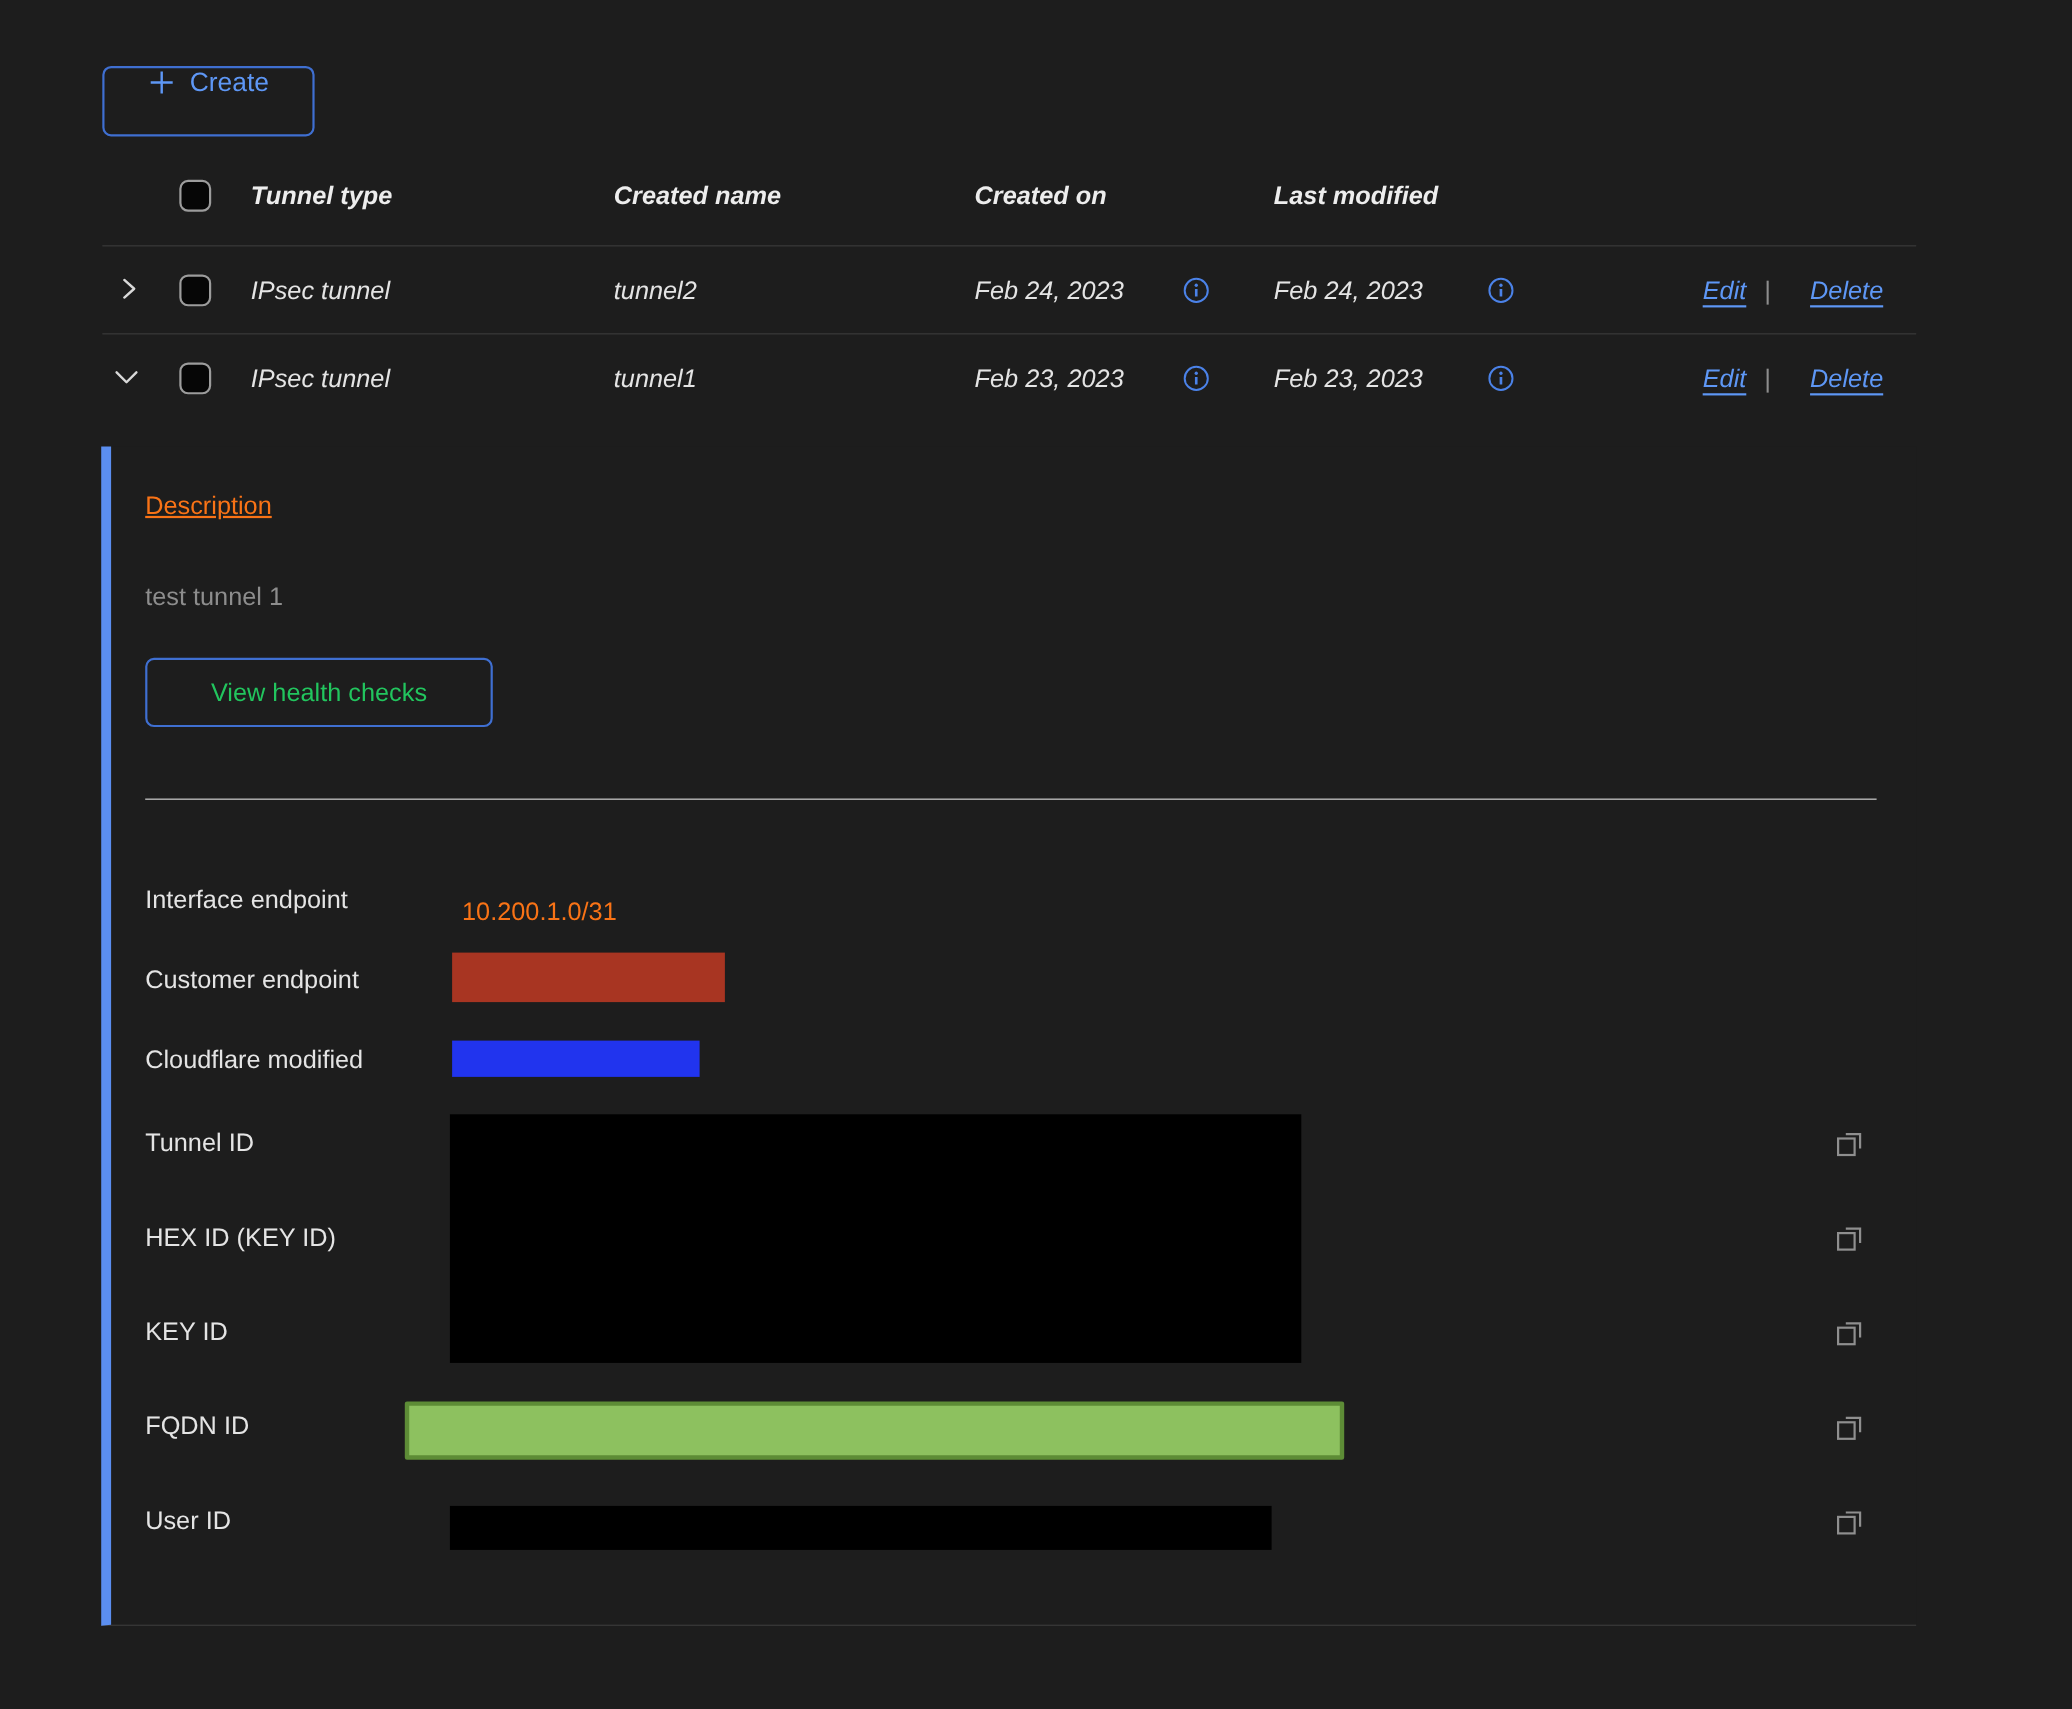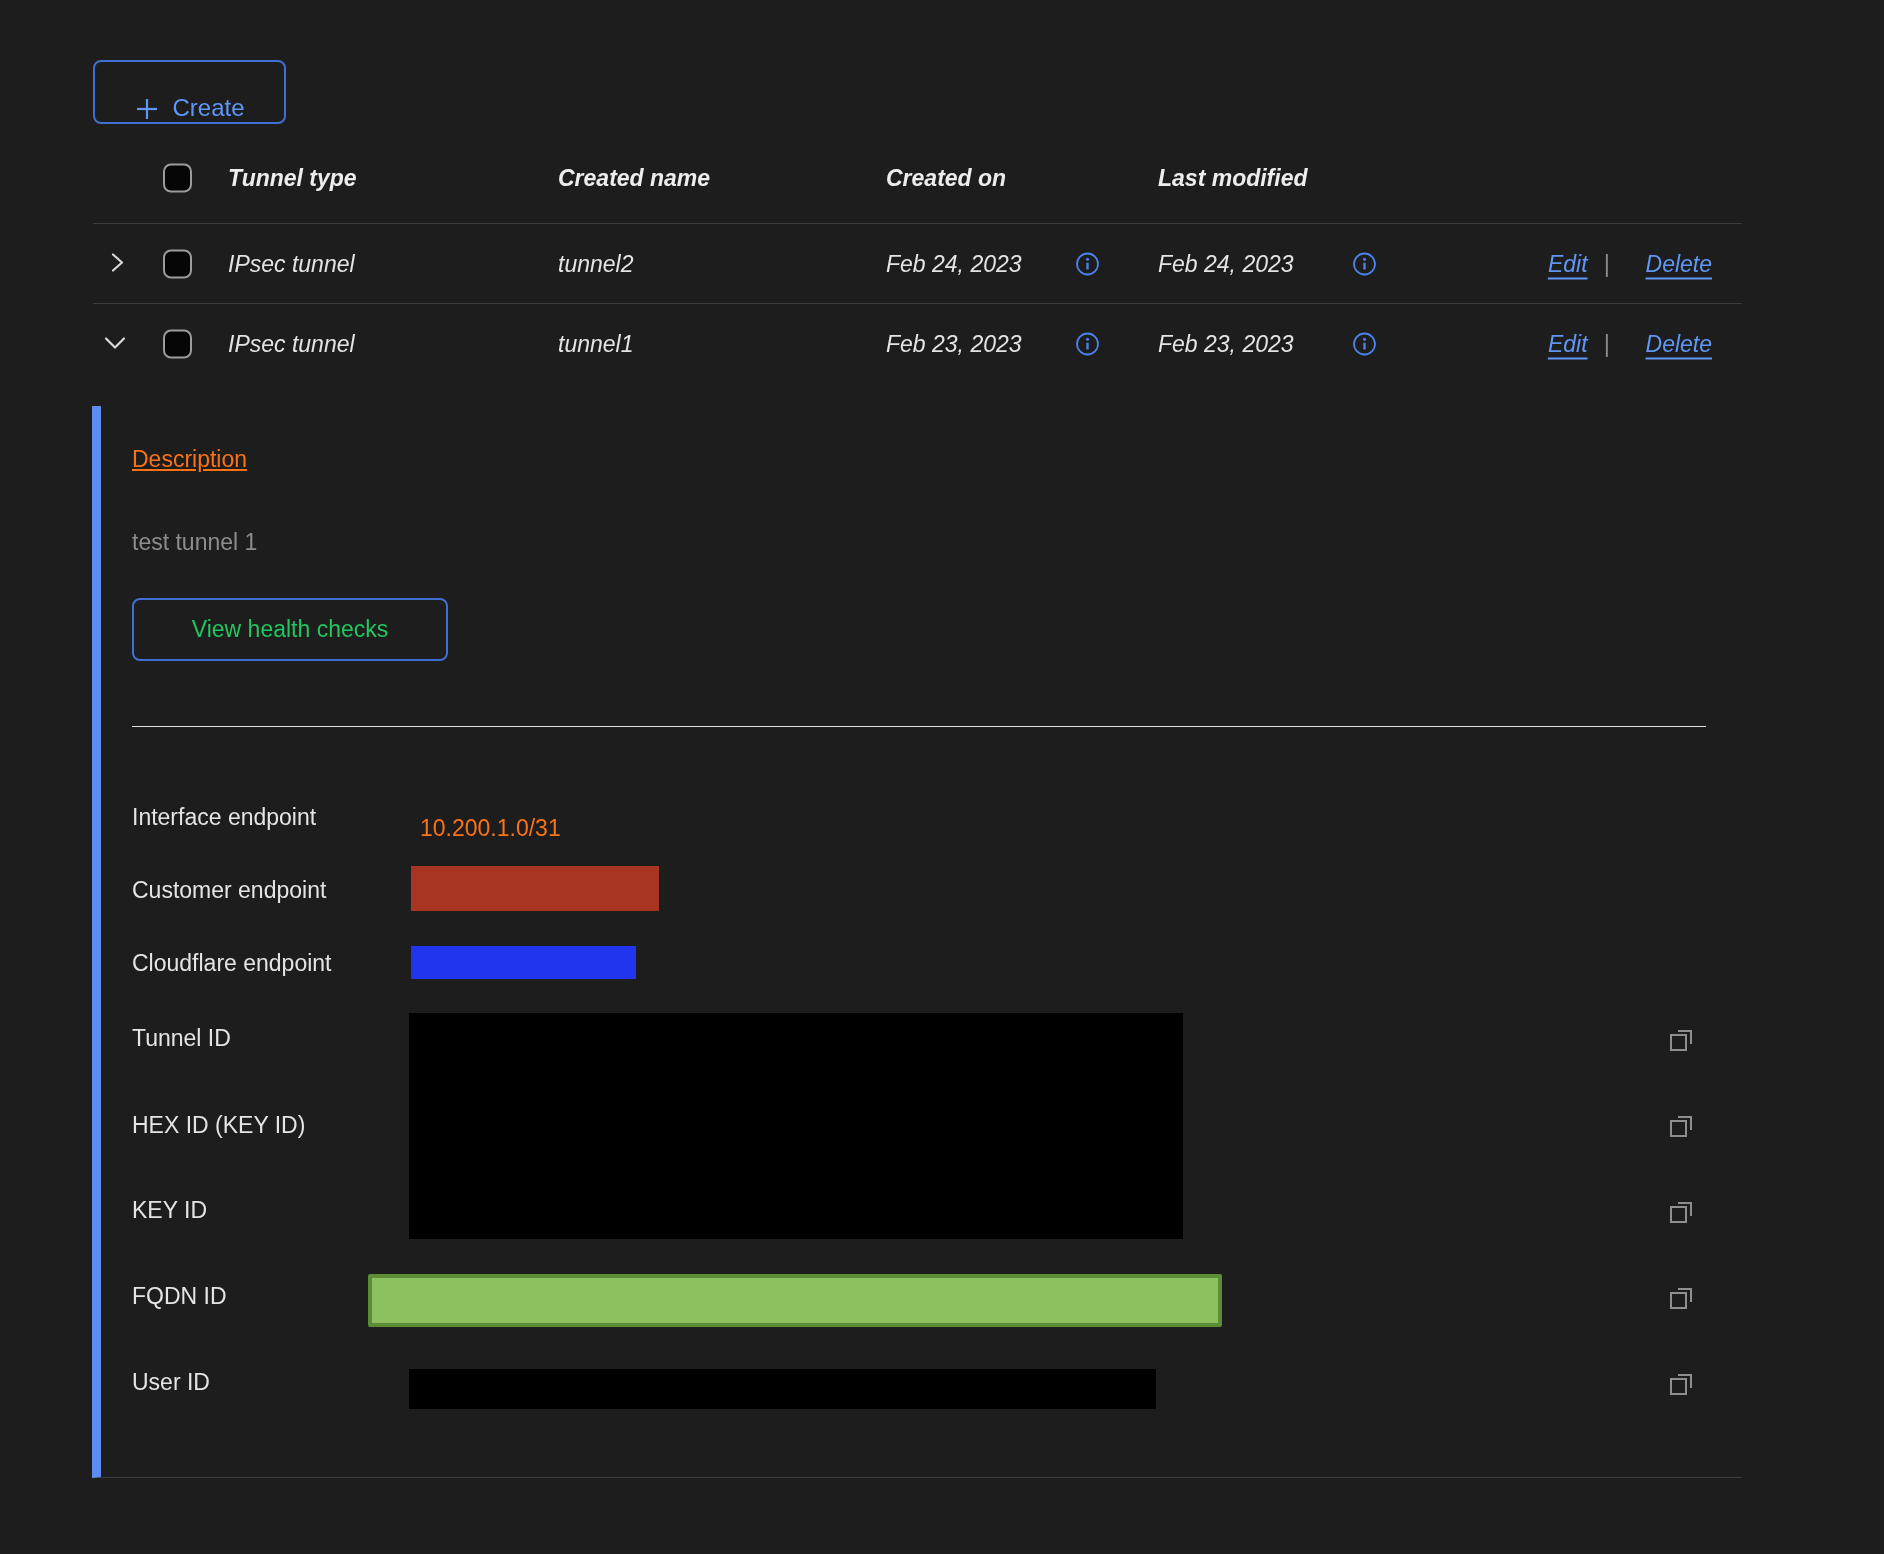--- a/index.html
+++ b/index.html
@@ -20,21 +20,21 @@
     position: absolute;
     left: 93px; top: 60px;
     width: 193px; height: 64px;
     background: transparent;
     border: 2px solid #3f6fd1;
     border-radius: 8px;
     color: #5e97f5;
     font-size: 24px;
     font-family: inherit;
     display: flex;
-    align-items: flex-end;
+    align-items: flex-start;
     justify-content: center;
     gap: 12px;
     cursor: pointer;
   }
 
   
   .table { position: absolute; left: 93px; top: 132px; width: 1649px; font-style: italic; }
   .trow {
     position: relative;
     height: 80px;
@@ -237,21 +237,21 @@
     <button class="health-btn">View health checks</button>
 
     <div class="light-divider"></div>
 
     <span class="exp-el f-label" style="top:398px">Interface endpoint</span>
     <span class="exp-el f-value" style="top:398px">10.200.1.0/31</span>
 
     <span class="exp-el f-label" style="top:471px">Customer endpoint</span>
     <div class="redact redact-red"></div>
 
-    <span class="exp-el f-label" style="top:544px">Cloudflare endpoint</span>
+    <span class="exp-el f-label" style="top:544px">Cloudflare modified</span>
     <div class="redact redact-blue"></div>
 
     <div class="redact redact-black-big"></div>
 
     <span class="exp-el f-label" style="top:619px">Tunnel ID</span>
     <button class="copy-btn" style="top:620px">
       <svg width="28" height="28" viewBox="0 0 28 28">
         <polyline points="11,5 24,5 24,18" fill="none" stroke="#8f8f8f" stroke-width="2"></polyline>
         <polyline points="20,9 24,9" fill="none" stroke="#8f8f8f" stroke-width="0"></polyline>
         <rect x="4" y="9" width="15" height="15" fill="#1d1d1d" stroke="#8f8f8f" stroke-width="2"></rect>

